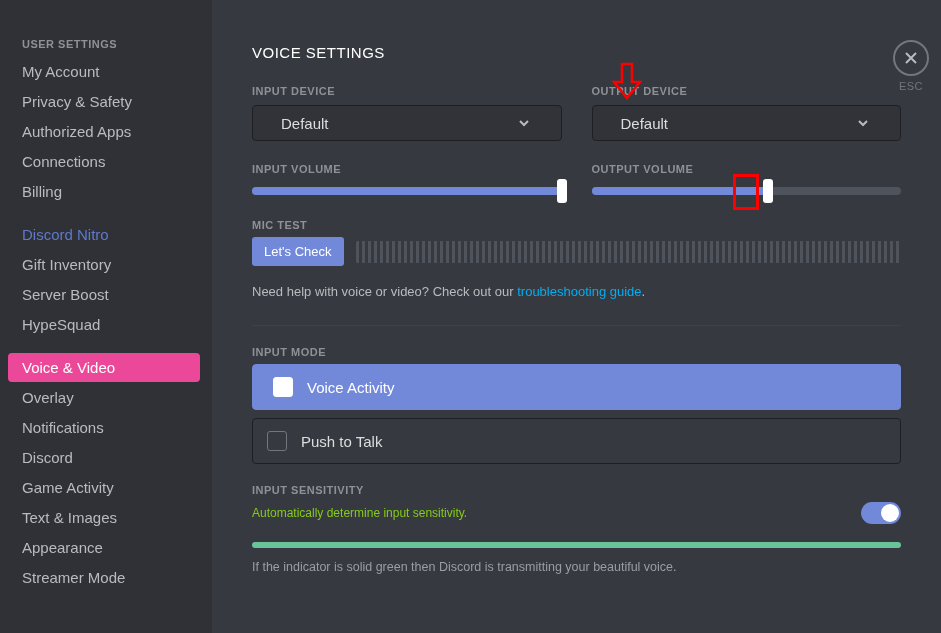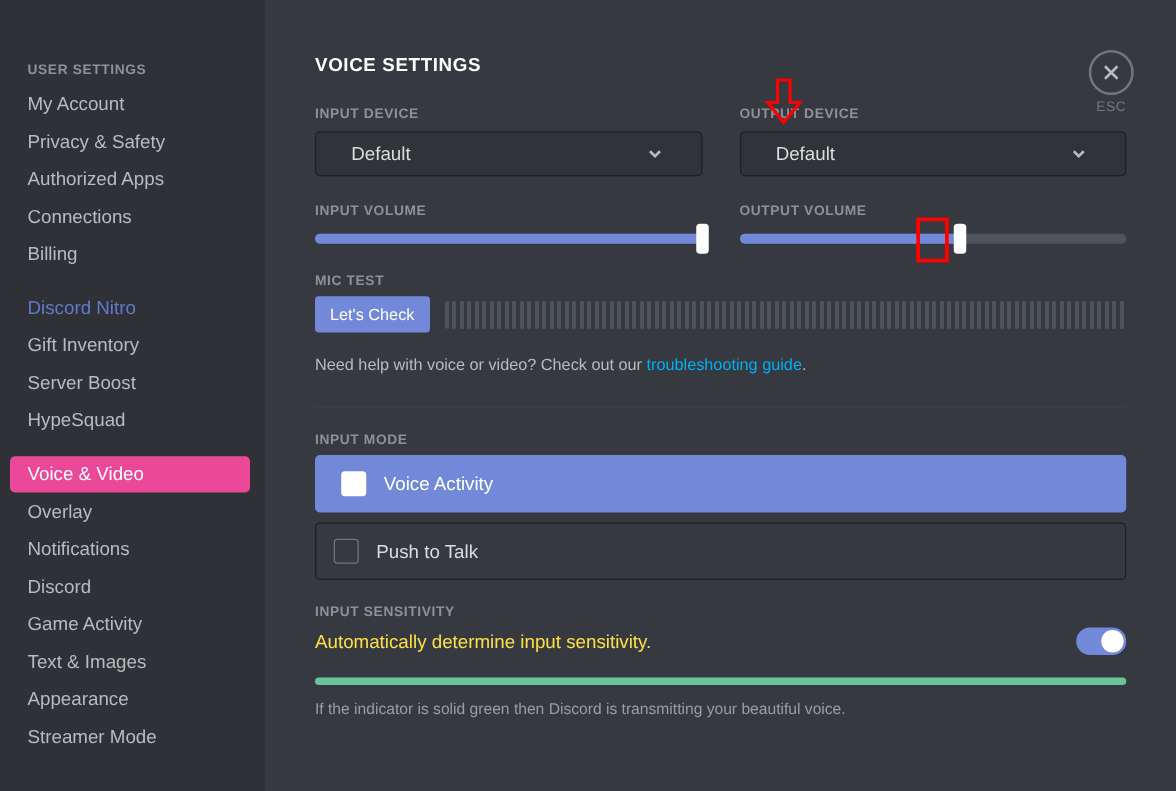--- a/index.html
+++ b/index.html
@@ -1,30 +1,30 @@
 <!DOCTYPE html>
 <html><head>
 <meta charset="utf-8">
 <style>
   * { box-sizing: border-box; margin: 0; padding: 0; }
   html, body { width: 941px; height: 633px; overflow: hidden; font-family: "Segoe UI", "Helvetica Neue", Arial, sans-serif; background: #36393f; color: #dcddde; }
   .app { display: flex; width: 100%; height: 100%; }
 
   
-  .sidebar { width: 212px; background: #2f3136; padding: 12px 4px 0 0; overflow: hidden; }
+  .sidebar { width: 212px; background: #2f3136; padding: 0 4px 0 0; overflow: hidden; }
   .sidebar-inner { padding: 30px 8px 0 8px; height: 100%; overflow: hidden; }
   .side-heading { font-size: 11px; font-weight: 700; letter-spacing: .5px; color: #8e9297; padding: 8px 10px 6px 14px; text-transform: uppercase; }
   .side-item { font-size: 15px; color: #b9bbbe; padding: 6px 10px 6px 14px; border-radius: 4px; cursor: pointer; margin: 1px 0; }
   .side-item.active { background: #ec4899; color: #ffffff; }
   .side-item.nitro { color: #5e7acb; }
   .side-sep { height: 12px; }
 
   
   .main { flex: 1; position: relative; padding: 44px 40px 0 40px; background: #36393f; overflow: hidden; }
-  .page-title { font-size: 15px; font-weight: 700; letter-spacing: .5px; color: #ffffff; text-transform: uppercase; margin-bottom: 18px; }
+  .page-title { font-size: 15px; font-weight: 400; letter-spacing: .5px; color: #ffffff; text-transform: uppercase; margin-bottom: 18px; }
 
   .row { display: flex; gap: 30px; }
   .col { flex: 1; min-width: 0; }
 
   .field-label { font-size: 11px; font-weight: 700; letter-spacing: .5px; color: #8e9297; text-transform: uppercase; margin: 6px 0 8px 0; }
   .section-label { font-size: 11px; font-weight: 700; letter-spacing: .5px; color: #8e9297; text-transform: uppercase; margin: 0 0 6px 0; }
 
   .select { background: #313338; border: 1px solid #1e1f22; border-radius: 4px; height: 36px; display: flex; align-items: center; justify-content: space-between; padding: 0 28px; color: #dcddde; font-size: 15px; cursor: pointer; }
   .chev { width: 18px; height: 18px; display: flex; align-items: center; justify-content: center; color: #b9bbbe; }
 
@@ -43,29 +43,29 @@
   .divider { height: 1px; background: #3f4147; margin: 26px 0 20px 0; }
 
   .option { border: 1px solid #1e1f22; border-radius: 4px; height: 46px; display: flex; align-items: center; padding: 0 14px; margin-bottom: 8px; cursor: pointer; font-size: 15px; }
   .option.selected { background: #7289da; border-color: #7289da; color: #ffffff; padding-left: 20px; }
   .option .cb { width: 20px; height: 20px; border: 1px solid #72767d; border-radius: 3px; margin-right: 14px; display: flex; align-items: center; justify-content: center; background: transparent; }
   .option.selected .cb { background: #ffffff; border-color: #ffffff; }
   .option.selected .cb svg { stroke: #7289da; }
   .option:not(.selected) { background: #36393f; color: #dcddde; }
 
   .auto-row { display: flex; align-items: center; justify-content: space-between; margin-top: 6px; }
-  .auto-text { font-size: 15px; font-weight: 500; color: #fde047; }
+  .auto-text { font-size: 12px; font-weight: 500; color: #84cc16; }
   .toggle { width: 40px; height: 22px; border-radius: 11px; background: #7289da; position: relative; cursor: pointer; }
   .toggle .knob { position: absolute; right: 2px; top: 2px; width: 18px; height: 18px; border-radius: 50%; background: #ffffff; }
 
   .sens-bar { height: 6px; border-radius: 3px; background: #69c49a; margin-top: 18px; }
   .sens-note { font-size: 12.5px; color: #9a9ea3; margin-top: 12px; }
 
   
-  .close-wrap { position: absolute; right: 34px; top: 40px; text-align: center; }
+  .close-wrap { position: absolute; right: 12px; top: 40px; text-align: center; }
   .close-btn { width: 36px; height: 36px; border: 2px solid #72767d; border-radius: 50%; display: flex; align-items: center; justify-content: center; color: #b9bbbe; cursor: pointer; margin: 0 auto 4px auto; }
   .esc-label { font-size: 11px; color: #72767d; letter-spacing: .5px; }
 
   
   .annot { position: absolute; pointer-events: none; }
   .red-box { border: 3px solid #ff0000; }
 </style>
 </head>
 <body>
 

